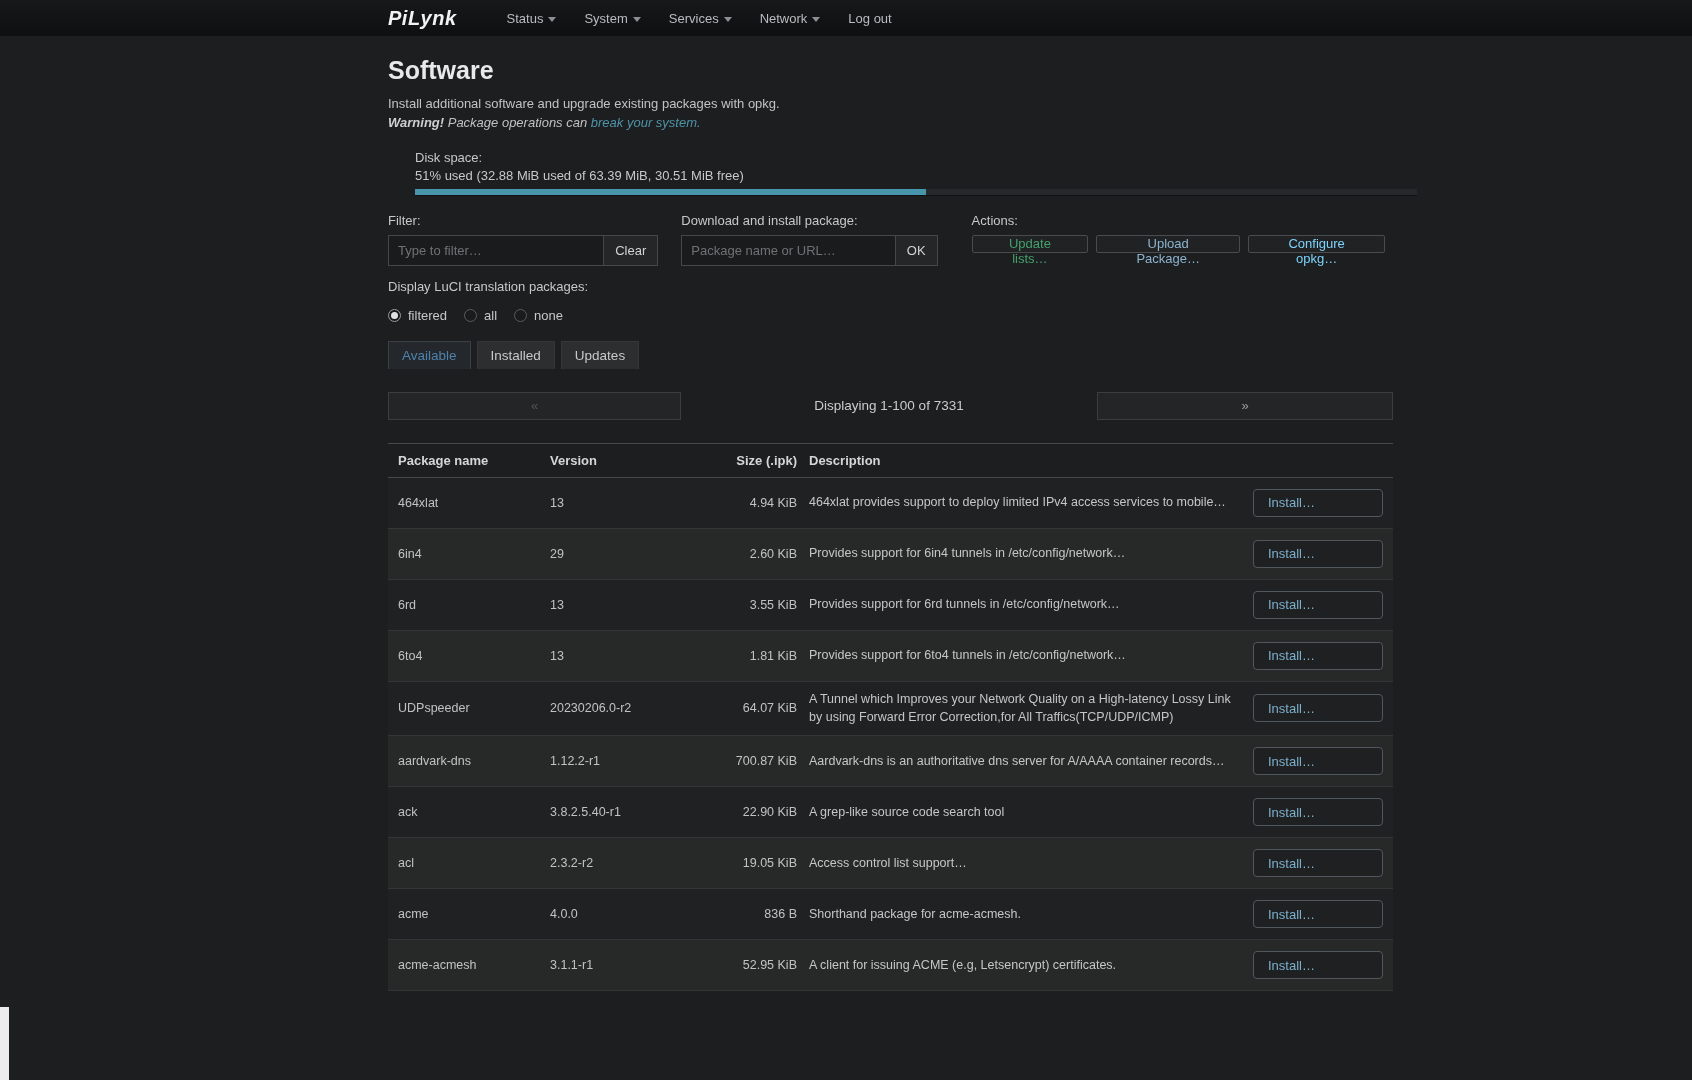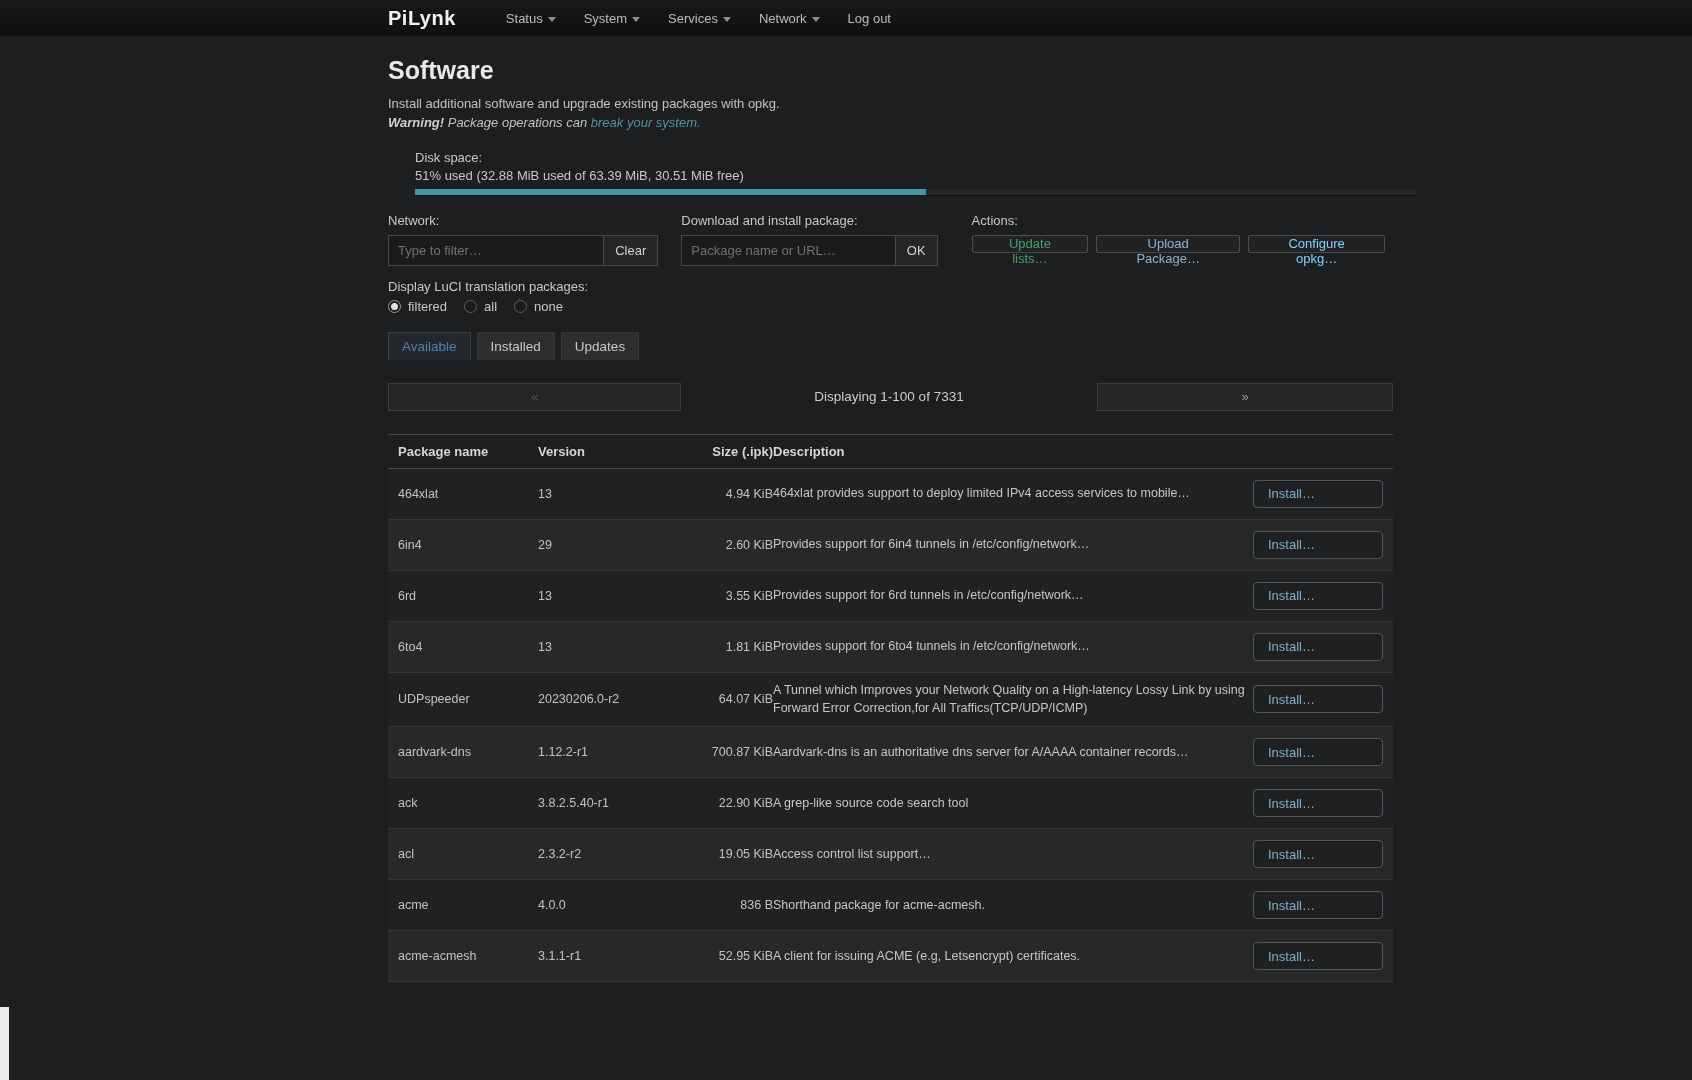--- a/index.html
+++ b/index.html
@@ -10,21 +10,21 @@
     color:#c6c6c6;
     position:relative;
   }
   
   .topbar {
     height:36px; width:100%;
     background:linear-gradient(#17181a,#0e0f10);
     display:flex; align-items:center;
   }
   .topbar-inner { margin-left:388px; display:flex; align-items:center; }
-  .brand { font-size:20px; font-weight:bold; color:#f2f2f2; letter-spacing:.5px; cursor:pointer; }
+  .brand { font-size:20px; font-weight:bold; color:#f2f2f2; letter-spacing:.5px; cursor:pointer;font-style:italic; }
   .nav { display:flex; margin-left:50px; }
   .nav-item { display:flex; align-items:center; margin-right:28px; font-size:13px; color:#b9bcbe; cursor:pointer; }
   .caret { width:0; height:0; border-left:4px solid transparent; border-right:4px solid transparent; border-top:5px solid #8d9093; margin-left:5px; margin-top:2px; }
   
   .content { margin-left:388px; width:1005px; padding-top:20px; }
   h1 { font-size:25px; font-weight:bold; color:#e9e9e9; margin-bottom:10px; }
   .subtitle { font-size:13px; color:#c2c2c2; line-height:1.45; }
   .warning-line { font-size:13px; color:#c2c2c2; line-height:1.45;font-style:italic; }
   .warning-bold { font-weight:bold; color:#cfcfcf; }
   .warning-link { color:#4f93a8; text-decoration:none; cursor:pointer; }
@@ -52,21 +52,21 @@
     font-family:"Liberation Sans",sans-serif;
   }
   .btn-row { display:flex; }
   .action-btn {
     height:18px; padding:0 17px; margin-right:8px;
     background:#202224; border:1px solid #494b4d; border-radius:2px;
     font-size:13px; cursor:pointer; font-family:"Liberation Sans",sans-serif;
   }
   
   .translation { margin-top:13px; }
-  .radio-row { display:flex; align-items:center; margin-top:5px; }
+  .radio-row { display:flex; align-items:center; margin-top:14px; }
   .radio-opt { display:flex; align-items:center; margin-right:17px; font-size:13px; color:#c8c8c8; cursor:pointer; }
   .radio-circle {
     width:13px; height:13px; border-radius:50%;
     border:1px solid #5a5d5f; background:#1a1b1c; margin-right:7px;
     display:flex; align-items:center; justify-content:center;
   }
   .radio-circle.sel { border-color:#9a9d9f; }
   .radio-circle.sel::after { content:""; width:7px; height:7px; border-radius:50%; background:#dfe1e2; }
   
   .tabs { display:flex; margin-top:18px; }
@@ -79,21 +79,21 @@
   .pagination { display:flex; align-items:center; margin-top:23px; }
   .page-btn {
     height:28px; background:#232526; border:1px solid #3b3d3f;
     font-size:13px; cursor:pointer; font-family:"Liberation Sans",sans-serif;
   }
   .page-btn.prev { width:293px; color:#525456; }
   .page-btn.next { width:296px; color:#9b9d9f; }
   .page-status { flex:1; text-align:center; font-size:13.5px; color:#cbcbcb; }
   
   .pkg-table { margin-top:23px; }
-  .trow { display:grid; grid-template-columns:140px 150px 85px 1fr 130px; align-items:center; }
+  .trow { display:grid; grid-template-columns:140px 150px 85px 1fr 130px; column-gap:12px; align-items:center; }
   .thead {
     padding:9px 10px; border-top:1px solid #48494b; border-bottom:1px solid #48494b;
     font-size:13px; font-weight:bold; color:#d6d6d6;
   }
   .tbody-row { padding:8px 10px; min-height:51px; border-bottom:1px solid #333536; font-size:12.5px; }
   .tbody-row:nth-child(odd)  { background:#1f2122; }
   .tbody-row:nth-child(even) { background:#272929; }
   .col-size { text-align:right; }
   .cell-name, .cell-version, .cell-size { color:#c2c2c2; }
   .cell-desc { color:#c6c6c6; line-height:1.5; }
@@ -144,21 +144,21 @@
   <div class="disk">
     <div class="disk-label">Disk space:</div>
     <div class="disk-usage">51% used (32.88 MiB used of 63.39 MiB, 30.51 MiB free)</div>
     <div class="progress">
       <div class="progress-fill" id="disk-fill" style="width: 51%; background: rgb(71, 150, 171);"></div>
     </div>
   </div>
 
   <div class="controls">
     <div class="filter-group">
-      <div class="ctl-label">Network:</div>
+      <div class="ctl-label">Filter:</div>
       <div class="input-group">
         <input placeholder="Type to filter…" style="">
         <button class="group-btn">Clear</button>
       </div>
     </div>
     <div class="download-group">
       <div class="ctl-label">Download and install package:</div>
       <div class="input-group">
         <input placeholder="Package name or URL…" style="">
         <button class="group-btn">OK</button>

